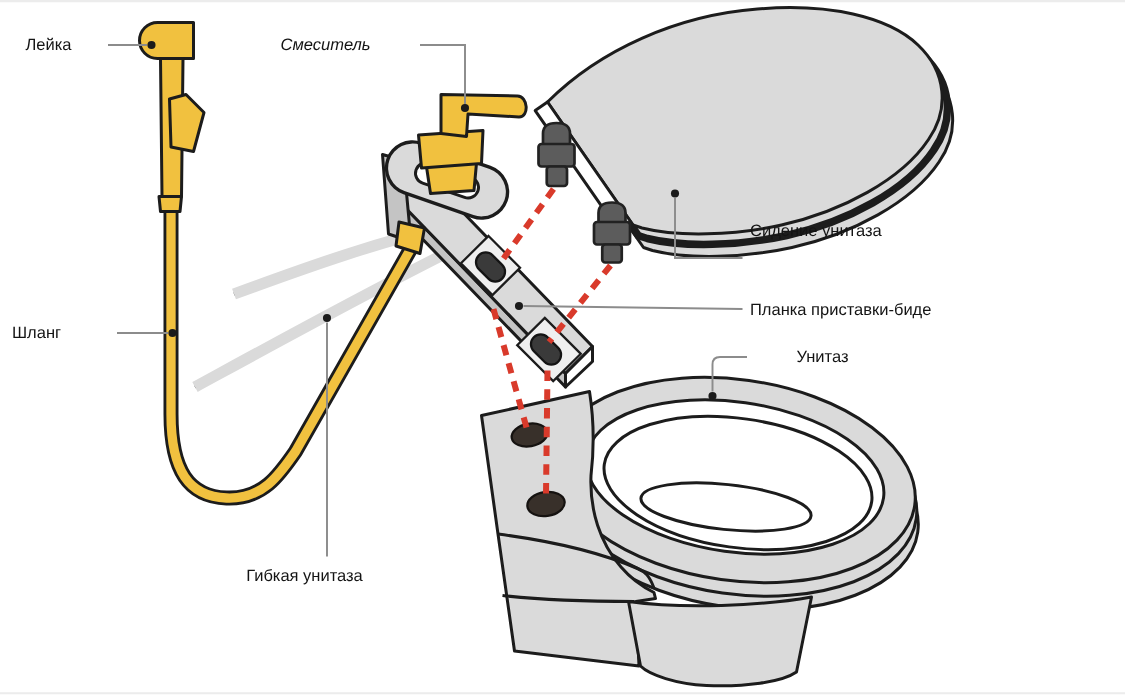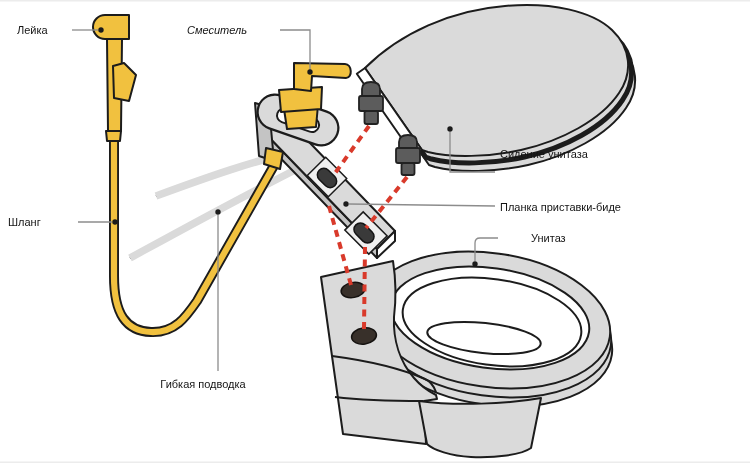--- a/index.html
+++ b/index.html
@@ -131,17 +131,17 @@
       <path d="M495,206 L349,204" class="leader"></path>
       <circle cx="346" cy="204" r="2.7" class="dot"></circle>
       <path d="M498,238 L480,238 Q475,238 475,243 L475,261" class="leader"></path>
       <circle cx="475" cy="264" r="2.7" class="dot"></circle>
     </g>
   </svg>
 
   <div class="lbl" style="left:17px;top:21px;">Лейка</div>
   <div class="lbl" style="left:187px;top:21px;font-style:italic;">Смеситель</div>
   <div class="lbl" style="left:8px;top:213px;">Шланг</div>
-  <div class="lbl wrap" style="left:147px;top:375px;width:112px;">Гибкая подводка</div>
+  <div class="lbl wrap" style="left:147px;top:375px;width:112px;">Гибкая унитаза</div>
   <div class="lbl" style="left:500px;top:145px;">Сидение унитаза</div>
   <div class="lbl" style="left:500px;top:198px;">Планка приставки-биде</div>
   <div class="lbl" style="left:531px;top:229px;">Унитаз</div>
 </div>
 
 </body></html>

